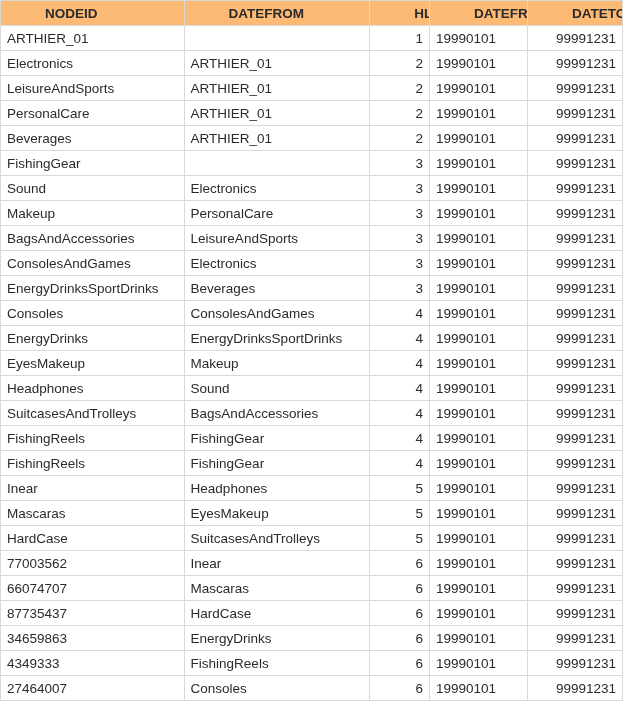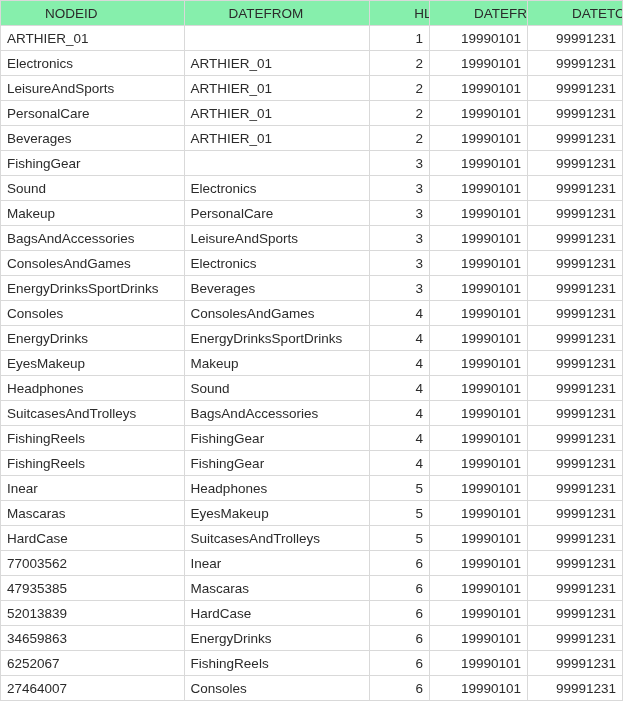--- a/index.html
+++ b/index.html
@@ -22,28 +22,28 @@
     th, td {
       border: 1px solid #d9d9d9;
       padding: 3px 6px;
       text-align: left;
       white-space: nowrap;
       overflow: hidden;
       height: 25px;
       vertical-align: middle;
     }
     th {
-      font-weight: 400;
-      background: #86efac;
+      font-weight: 700;
+      background: #fdba74;
       padding-left: 44px;
     }
     .col-nodeid { width: 178px; }
     .col-parentid { width: 180px; }
     .col-hlevel { width: 58px; text-align: right; }
-    .col-datefrom { width: 95px; text-align: right; }
+    .col-datefrom { width: 95px; text-align: left; }
     .col-dateto { width: 92px; text-align: right; }
     th.col-hlevel, th.col-datefrom, th.col-dateto { text-align: center; }
   </style>
 </head>
 <body>
 
 <table>
   <thead>
     <tr>
       <th class="col-nodeid">NODEID</th>
@@ -202,42 +202,42 @@
         <td class="col-dateto">99991231</td>
       </tr>
       <tr>
         <td class="col-nodeid">77003562</td>
         <td class="col-parentid">Inear</td>
         <td class="col-hlevel">6</td>
         <td class="col-datefrom">19990101</td>
         <td class="col-dateto">99991231</td>
       </tr>
       <tr>
-        <td class="col-nodeid">47935385</td>
+        <td class="col-nodeid">66074707</td>
         <td class="col-parentid">Mascaras</td>
         <td class="col-hlevel">6</td>
         <td class="col-datefrom">19990101</td>
         <td class="col-dateto">99991231</td>
       </tr>
       <tr>
-        <td class="col-nodeid">52013839</td>
+        <td class="col-nodeid">87735437</td>
         <td class="col-parentid">HardCase</td>
         <td class="col-hlevel">6</td>
         <td class="col-datefrom">19990101</td>
         <td class="col-dateto">99991231</td>
       </tr>
       <tr>
         <td class="col-nodeid">34659863</td>
         <td class="col-parentid">EnergyDrinks</td>
         <td class="col-hlevel">6</td>
         <td class="col-datefrom">19990101</td>
         <td class="col-dateto">99991231</td>
       </tr>
       <tr>
-        <td class="col-nodeid">6252067</td>
+        <td class="col-nodeid">4349333</td>
         <td class="col-parentid">FishingReels</td>
         <td class="col-hlevel">6</td>
         <td class="col-datefrom">19990101</td>
         <td class="col-dateto">99991231</td>
       </tr>
       <tr>
         <td class="col-nodeid">27464007</td>
         <td class="col-parentid">Consoles</td>
         <td class="col-hlevel">6</td>
         <td class="col-datefrom">19990101</td>

